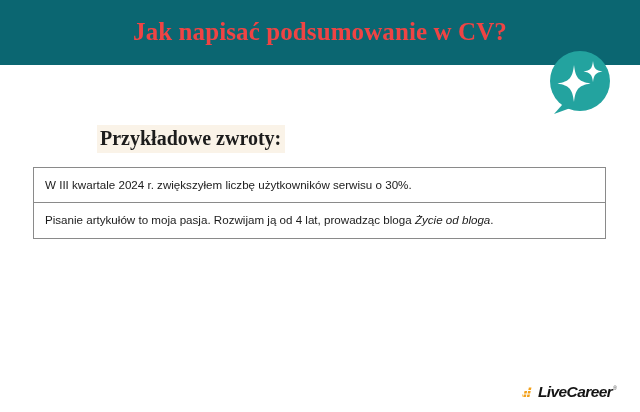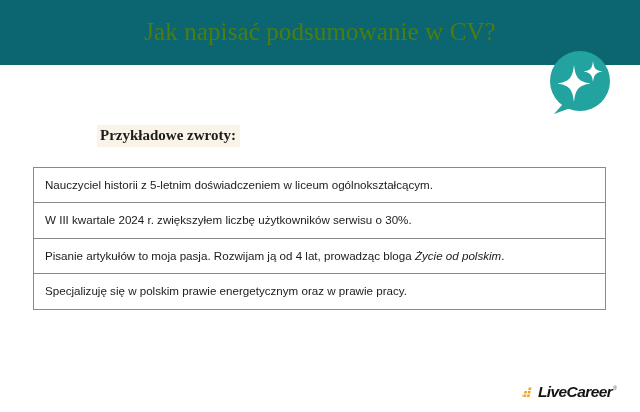--- a/index.html
+++ b/index.html
@@ -38,24 +38,24 @@
     position: absolute;
     left: 0;
     top: 0;
     width: 640px;
     height: 65px;
     display: flex;
     align-items: center;
     justify-content: center;
     z-index: 3;
     font-family: "Liberation Serif", serif;
-    font-weight: normal;
+    font-weight: bold;
     font-size: 25px;
     letter-spacing: 0.1px;
-    color: #4d7c0f;
+    color: #ef4444;
     padding-bottom: 2px;
     box-sizing: border-box;
     white-space: nowrap;
   }
 
   
   .bubble-wrap {
     position: absolute;
     left: 540px;
     top: 48px;
@@ -68,21 +68,21 @@
   }
 
   
   .subtitle {
     position: absolute;
     left: 97px;
     top: 125px;
     z-index: 3;
     font-family: "Liberation Serif", serif;
     font-weight: bold;
-    font-size: 15px;
+    font-size: 20px;
     color: #1c1c1c;
     background: #faf3e8;
     padding: 2px 4px 3px 3px;
     white-space: nowrap;
   }
 
   
   .phrase-table {
     position: absolute;
     left: 33px;
@@ -163,30 +163,24 @@
       <circle cx="40" cy="33" r="30" fill="#23a39f"></circle>
       <path d="M34 17 C35.6 30.2 38.6 33.4 50.5 35.5 C38.6 37.6 35.6 40.8 34 54 C32.4 40.8 29.4 37.6 17.5 35.5 C29.4 33.4 32.4 30.2 34 17 Z" fill="#ffffff"></path>
       <path d="M53 13 C53.9 20.6 55.6 22.4 62.5 23.6 C55.6 24.8 53.9 26.6 53 34.2 C52.1 26.6 50.4 24.8 43.5 23.6 C50.4 22.4 52.1 20.6 53 13 Z" fill="#ffffff"></path>
     </svg>
   </div>
 
   <div class="subtitle">Przykładowe zwroty:</div>
 
   <div class="phrase-table">
     <div class="phrase-row">
-      <div class="phrase-text">Nauczyciel historii z 5-letnim doświadczeniem w liceum ogólnokształcącym.</div>
-    </div>
-    <div class="phrase-row">
       <div class="phrase-text">W III kwartale 2024 r. zwiększyłem liczbę użytkowników serwisu o 30%.</div>
     </div>
     <div class="phrase-row">
-      <div class="phrase-text"><span>Pisanie artykułów to moja pasja. Rozwijam ją od 4 lat, prowadząc bloga </span><i>Życie od polskim</i><span>.</span></div>
-    </div>
-    <div class="phrase-row">
-      <div class="phrase-text">Specjalizuję się w polskim prawie energetycznym oraz w prawie pracy.</div>
+      <div class="phrase-text"><span>Pisanie artykułów to moja pasja. Rozwijam ją od 4 lat, prowadząc bloga </span><i>Życie od bloga</i><span>.</span></div>
     </div>
   </div>
 
   <div class="logo">
     <svg class="logo-mark" width="14" height="12" viewBox="0 0 14 12" xmlns="http://www.w3.org/2000/svg">
       <rect x="0" y="8.5" width="2.6" height="2.6" fill="#f3a11a" transform="skewX(-12)"></rect>
       <rect x="3.6" y="8.5" width="2.6" height="2.6" fill="#f3a11a" transform="skewX(-12)"></rect>
       <rect x="7.2" y="8.5" width="2.6" height="2.6" fill="#f3a11a" transform="skewX(-12)"></rect>
       <rect x="3.6" y="5.0" width="2.6" height="2.6" fill="#f3a11a" transform="skewX(-12)"></rect>
       <rect x="7.2" y="5.0" width="2.6" height="2.6" fill="#f3a11a" transform="skewX(-12)"></rect>

